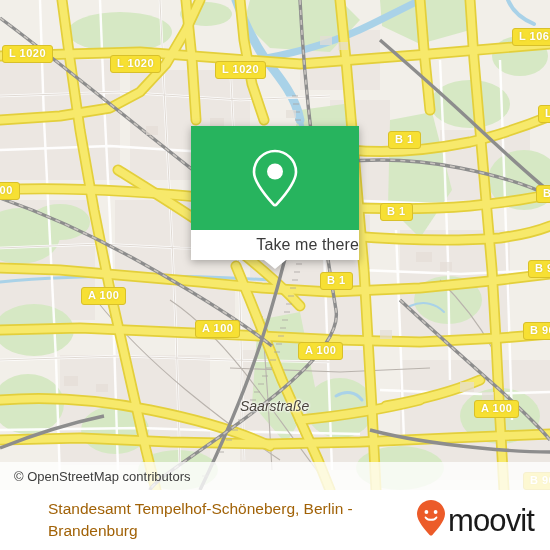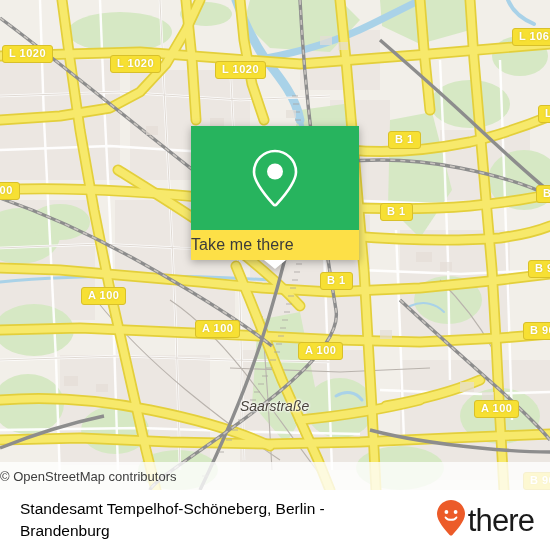--- a/index.html
+++ b/index.html
@@ -72,24 +72,24 @@
   }
   #pin-icon-wrap {
     position: absolute;
     left: 0; right: 0; top: 0; bottom: 0;
     display: flex;
     align-items: center;
     justify-content: center;
   }
   #card-white {
     height: 30px;
-    background: #fde047;
+    background: #ffffff;
     display: flex;
     align-items: center;
-    justify-content: flex-start;
+    justify-content: flex-end;
   }
   #card-label {
     font-family: "Liberation Sans", sans-serif;
     font-size: 16px;
     color: #3b3b3b;
     letter-spacing: 0.1px;
   }
   #card-tail {
     width: 0; height: 0;
     margin: 0 auto;
@@ -102,20 +102,21 @@
   #attribution {
     position: absolute;
     left: 0;
     top: 462px;
     width: 550px;
     height: 28px;
     display: flex;
     align-items: center;
     background: rgba(255,255,255,0.78);
     box-sizing: border-box;
+    padding-left: 14px;
   }
   #attribution-text {
     font-family: "Liberation Sans", sans-serif;
     font-size: 13px;
     color: #3d3d3d;
   }
 
   
   #footer {
     position: absolute;
@@ -126,23 +127,24 @@
     background: #ffffff;
     display: flex;
     align-items: center;
     justify-content: space-between;
     box-sizing: border-box;
     padding: 0 16px 0 20px;
   }
   #footer-title {
     font-family: "Liberation Sans", sans-serif;
     font-size: 15.5px;
-    color: #000000;
+    color: #a16207;
     line-height: 22px;
     max-width: 380px;
+    margin-left: 28px;
   }
   #brand {
     display: flex;
     align-items: center;
     gap: 2px;
   }
   #brand-text {
     font-family: "Liberation Sans", sans-serif;
     font-size: 31px;
     font-weight: normal;
@@ -396,17 +398,17 @@
     <div id="footer-title">Standesamt Tempelhof-Schöneberg, Berlin - Brandenburg</div>
     <div id="brand">
       <span>
         <svg width="30" height="38" viewBox="0 0 30 38" xmlns="http://www.w3.org/2000/svg" aria-hidden="true">
           <path d="M15 1 C7.3 1 1 7.3 1 15 C1 22.2 9.6 31.5 13.6 36 C14.3 36.8 15.7 36.8 16.4 36 C20.4 31.5 29 22.2 29 15 C29 7.3 22.7 1 15 1 Z" fill="#ec5b29"></path>
           <circle cx="10.4" cy="13" r="1.9" fill="#ffffff"></circle>
           <circle cx="19.6" cy="13" r="1.9" fill="#ffffff"></circle>
           <path d="M9.6 18.4 C11.6 21.6 18.4 21.6 20.4 18.4" fill="none" stroke="#ffffff" stroke-width="1.9" stroke-linecap="round"></path>
         </svg>
       </span>
-      <span id="brand-text">there</span>
+      <span id="brand-text">moovit</span>
     </div>
   </div>
 
 </div>
 
 </body></html>

